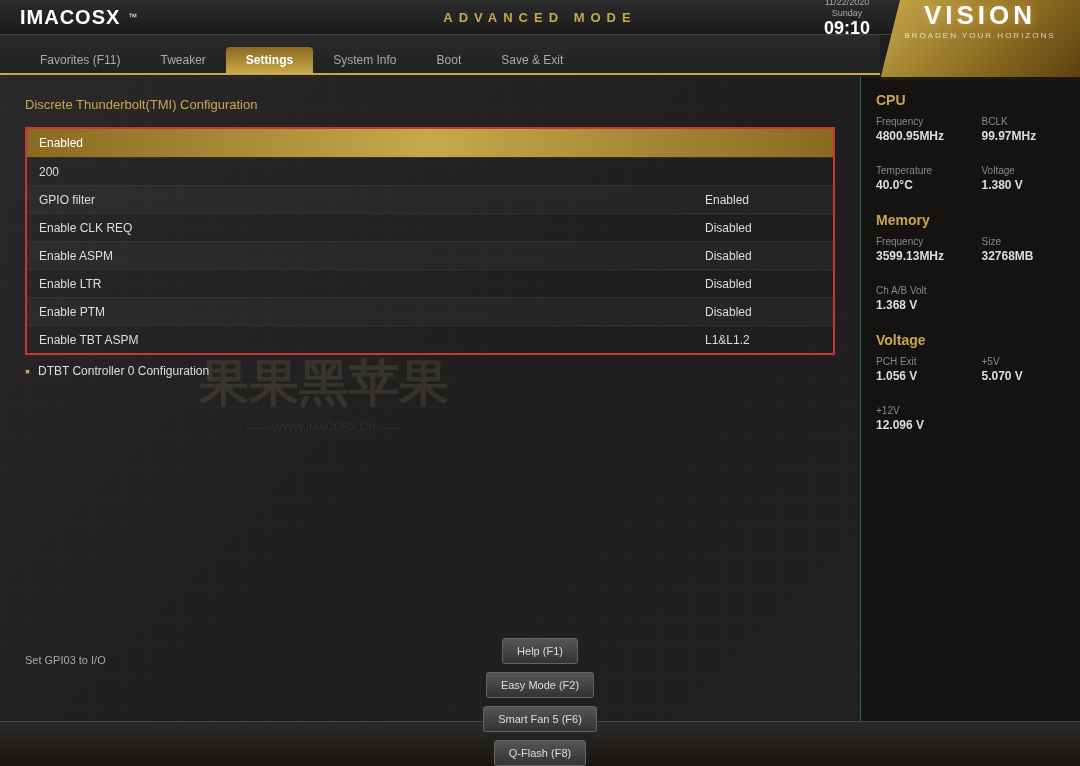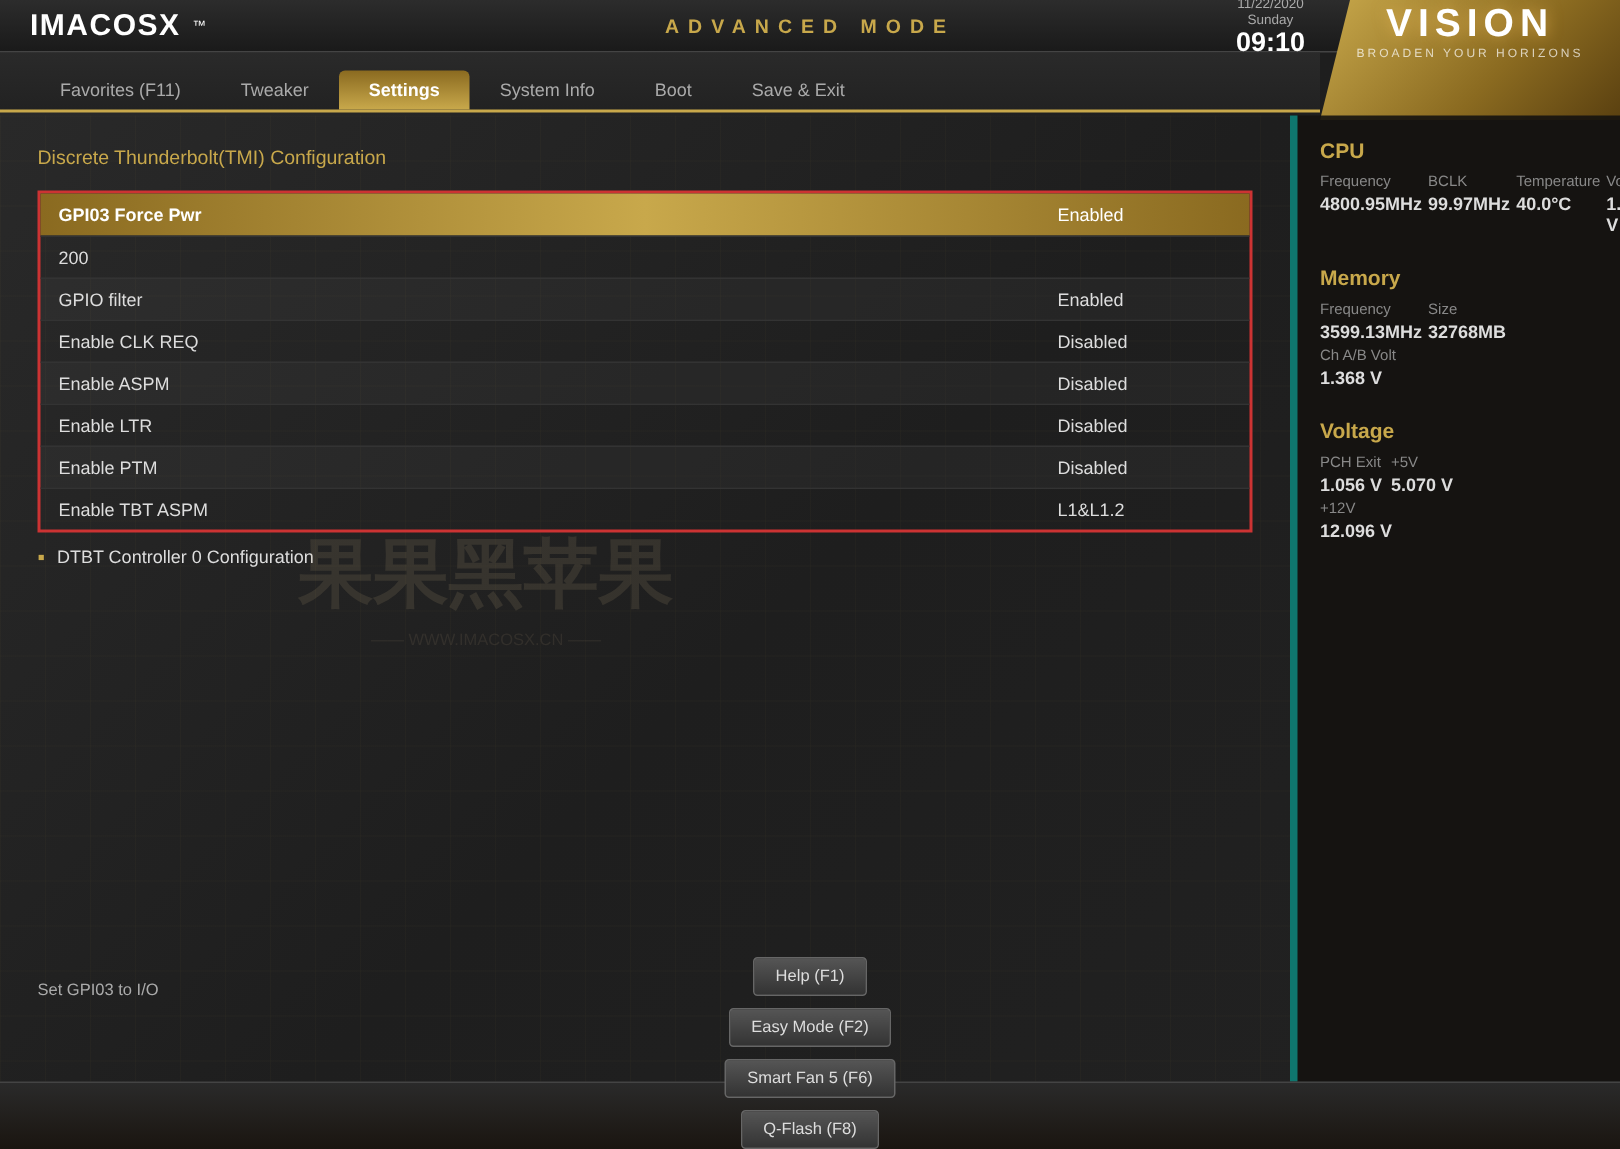--- a/index.html
+++ b/index.html
@@ -230,38 +230,38 @@
 
     
     .right-panel {
       position: absolute;
       top: 77px;
       right: 0;
       width: 220px;
       bottom: 45px;
       background: rgba(20,18,15,0.9);
       padding: 15px;
-      border-left: 5px solid #0f766e;
+      border-left: 1px solid #0f766e;
     }
 
     .panel-section {
       margin-bottom: 20px;
     }
 
     .panel-section-title {
       color: #c8a84b;
       font-size: 14px;
       font-weight: bold;
       margin-bottom: 8px;
     }
 
     .panel-grid {
       display: grid;
-      grid-template-columns: 1fr 1fr 1fr 1fr;
-      gap: 4px;
+      grid-template-columns: 1fr 1fr;
+      gap: 22px;
     }
 
     .panel-item {}
 
     .panel-label {
       color: #888;
       font-size: 10px;
       margin-bottom: 2px;
     }
 
@@ -374,21 +374,20 @@
   <button class="nav-tab">Boot</button>
   <button class="nav-tab">Save &amp; Exit</button>
 </div>
 
 <div class="content-area">
   <div class="section-title">Discrete Thunderbolt(TMI) Configuration</div>
 
   <div class="config-table">
 
     <div class="config-row">
-      <span class="config-name">GPI03 Force Pwr</span>
       <span class="config-value">Enabled</span>
     </div>
     <div class="config-row">
       <span class="config-value">200</span>
     </div>
     <div class="config-row">
       <span class="config-name">GPIO filter</span>
       <span class="config-value">Enabled</span>
     </div>
     <div class="config-row">

